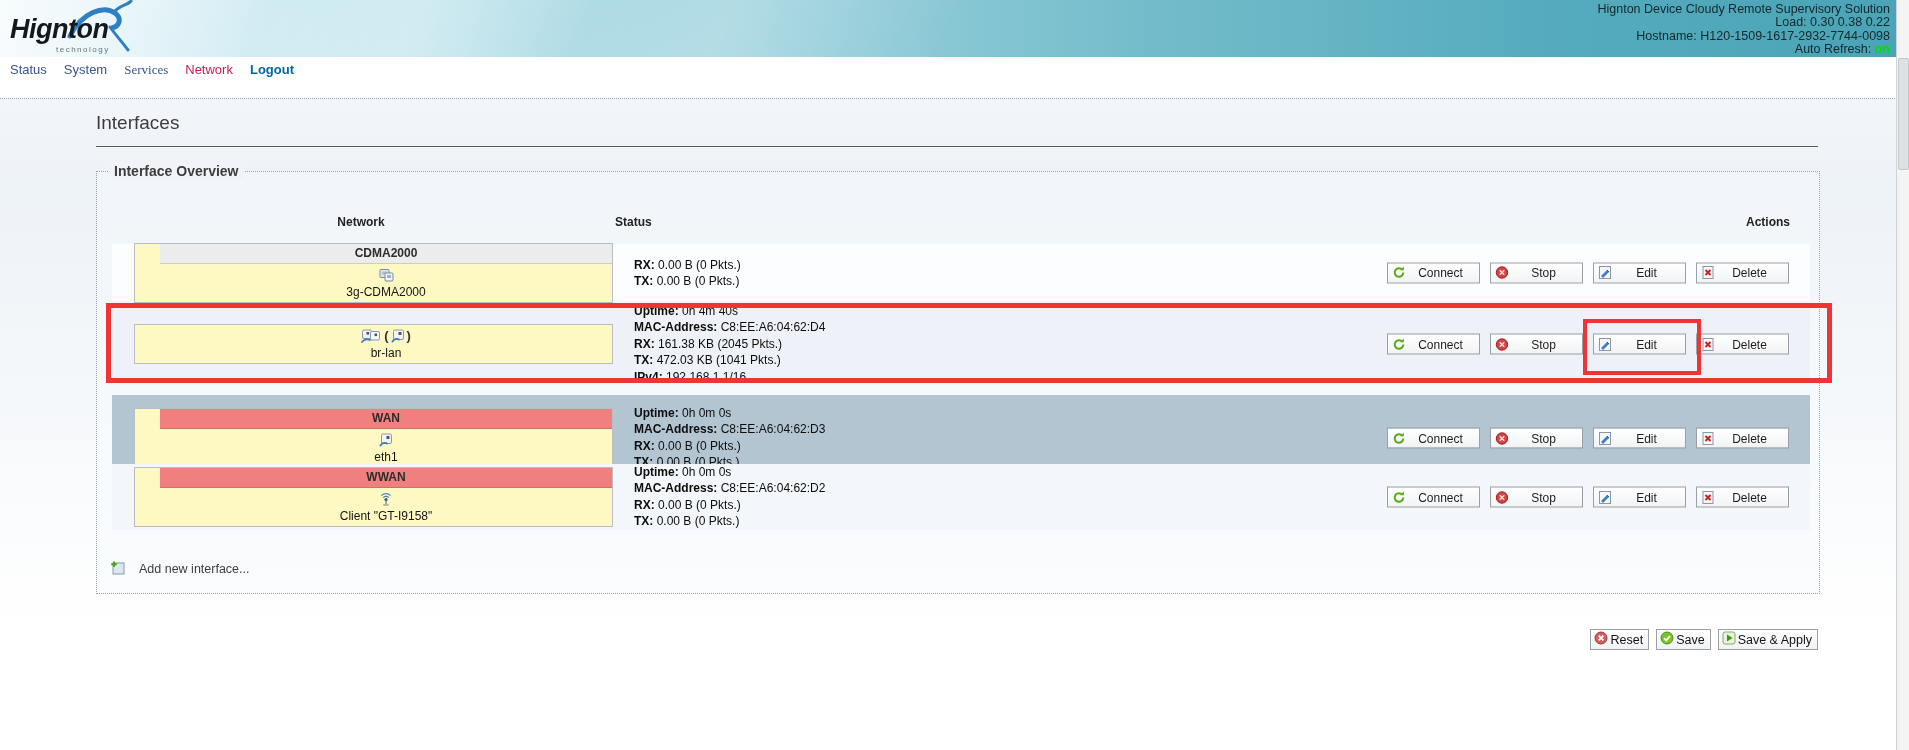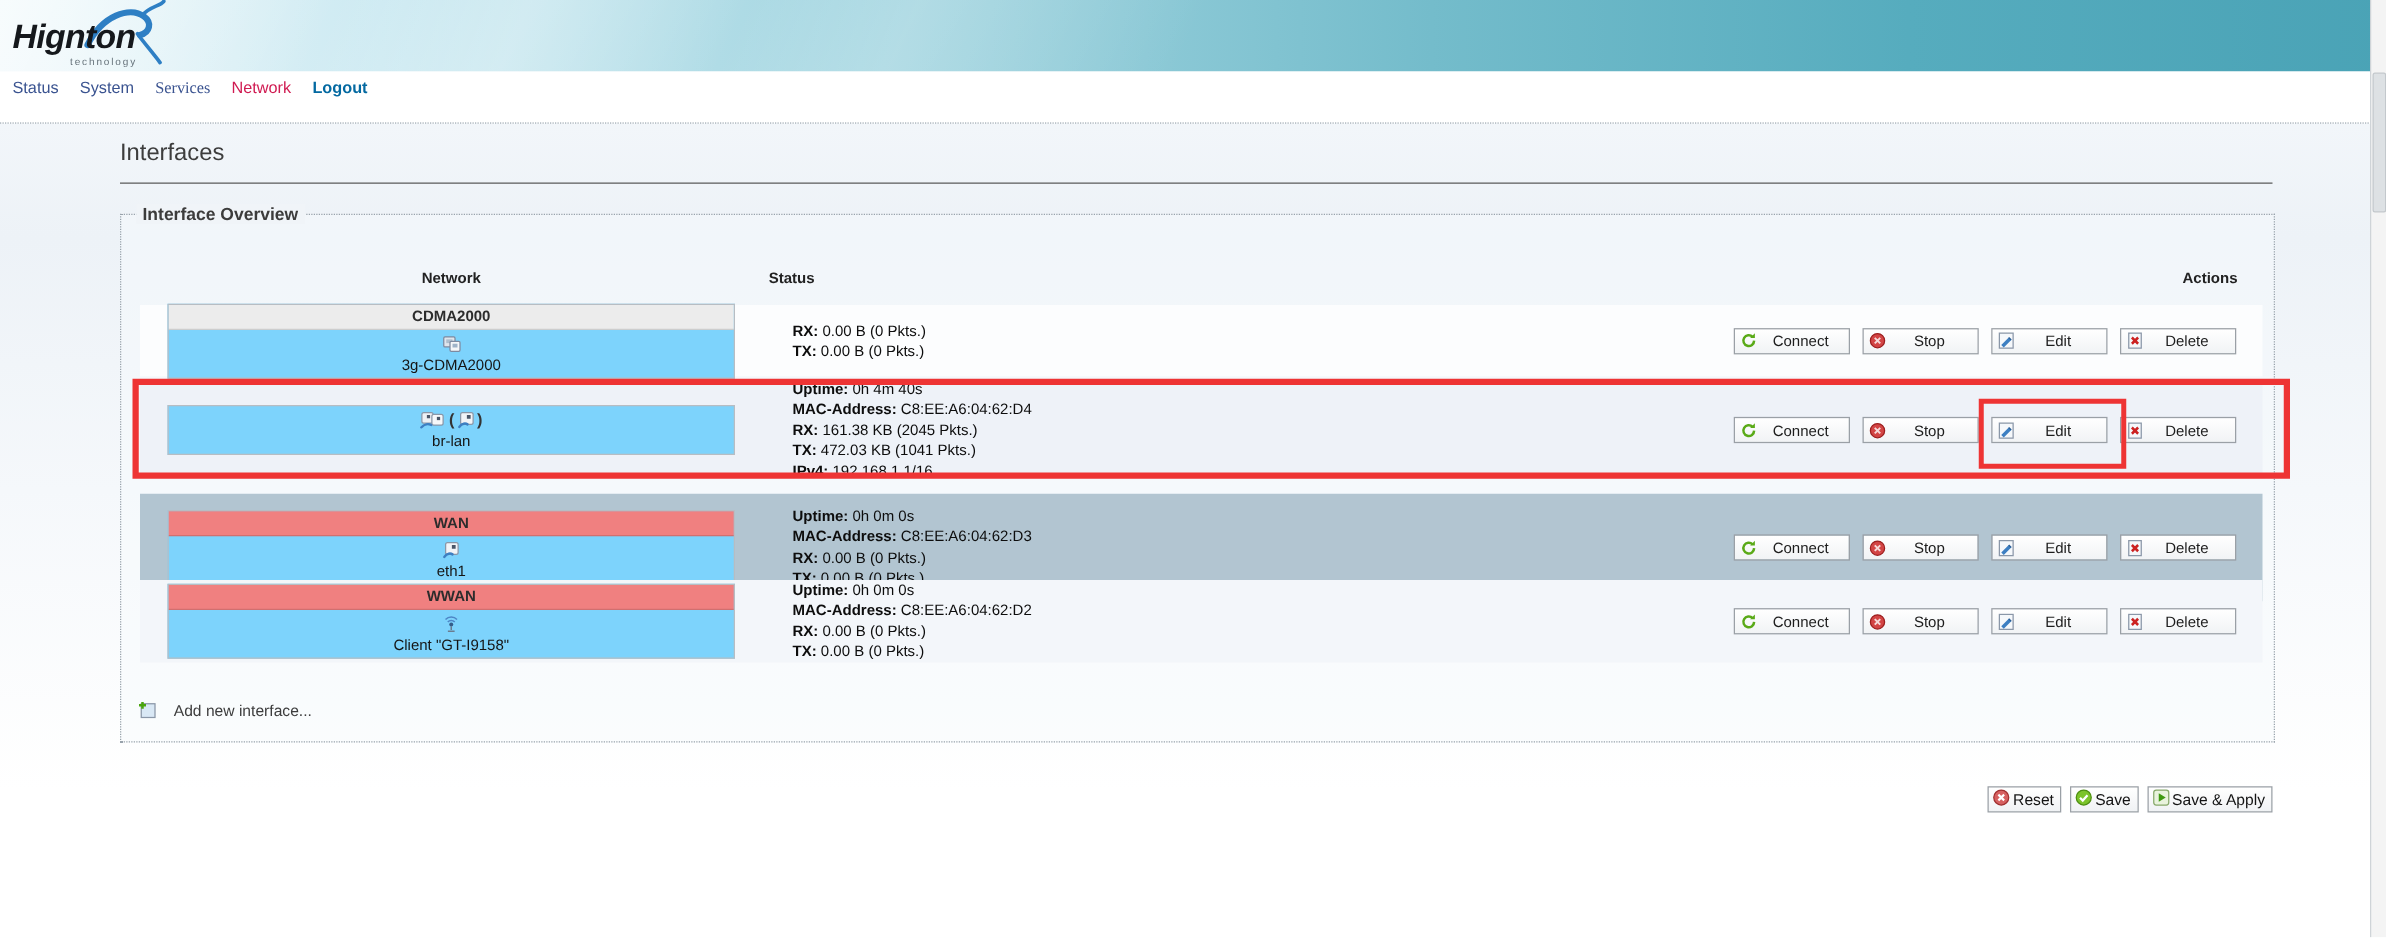--- a/index.html
+++ b/index.html
@@ -42,21 +42,21 @@
   #h-status{left:518px;}
   #h-actions{left:1291px;width:402px;text-align:right;}
 
   
   .iface-row{position:absolute;left:112px;width:1698px;z-index:2;}
   #rows .iface-row:nth-child(1){top:244px;height:57px;}
   #rows .iface-row:nth-child(2){top:305px;height:78px;}
   #rows .iface-row:nth-child(3){top:395px;height:86px;}
   #rows .iface-row:nth-child(4){top:464px;height:66px;}
   .net-box{position:absolute;left:22px;top:50%;transform:translateY(-50%);width:452px;
-    background:#7dd3fc;border:1px solid #b7bdc3;text-align:center;}
+    background:#fef9c3;border:1px solid #b7bdc3;text-align:center;padding-left:25px;}
   .net-band{height:19px;line-height:19px;font-weight:bold;font-size:12px;color:#2c2c2c;
     border-bottom:1px solid rgba(0,0,0,.13);}
   .net-icons{height:18px;padding-top:2px;display:flex;justify-content:center;align-items:center;gap:2px;
     font-size:13px;font-weight:bold;color:#333;}
   .paren{line-height:14px;}
   .net-dev{font-size:12px;color:#151515;padding:1px 0 3px;}
   .status-cell{position:absolute;left:502px;top:50%;transform:translateY(-50%);
     font-size:12px;line-height:16.4px;color:#0d0d0d;white-space:nowrap;margin-left:20px;}
   .actions-cell{position:absolute;left:1275px;top:50%;transform:translateY(-50%);display:flex;gap:10px;}
   .abtn{width:93px;height:21px;box-sizing:border-box;border:1px solid #9aa0a6;
@@ -94,20 +94,29 @@
     <div id="brand">
       <span id="gazelle">
         <svg width="78" height="52" viewBox="0 0 78 52" xmlns="http://www.w3.org/2000/svg">
           <path d="M4 36 C16 12 38 5 49 13 C56 18 54 26 46 28" fill="none" stroke="#2e7fc4" stroke-width="5" stroke-linecap="round"></path>
           <path d="M48 12 C54 5 62 5 65 1" fill="none" stroke="#2e7fc4" stroke-width="3" stroke-linecap="round"></path>
           <path d="M44 27 C49 34 56 42 62 50" fill="none" stroke="#2e7fc4" stroke-width="3" stroke-linecap="round"></path>
         </svg>
       </span>
       <span id="brand-name">Hignton</span>
       <span id="brand-tag">technology</span>
+    </div>
+    <div id="sysinfo">
+      <div>Hignton Device Cloudy Remote Supervisory Solution</div>
+      <div>Load: 0.30 0.38 0.22</div>
+      <div>Hostname: H120-1509-1617-2932-7744-0098</div>
+      <div>
+        <span>Auto Refresh:</span>
+        <span id="ar-val" style="color: rgb(0, 221, 0);">on</span>
+      </div>
     </div>
   </div>
 
   <nav id="mainnav">
       <span class="nav-item" style="color: rgb(58, 83, 144);">Status</span>
       <span class="nav-item" style="color: rgb(58, 83, 144);">System</span>
       <span class="nav-item" style="color: rgb(58, 83, 144); font-family: Liberation Serif, serif;">Services</span>
       <span class="nav-item active" style="color: rgb(208, 27, 82);">Network</span>
       <span class="nav-item" style="color: #0369a1; font-weight: bold;">Logout</span>
     </nav>

